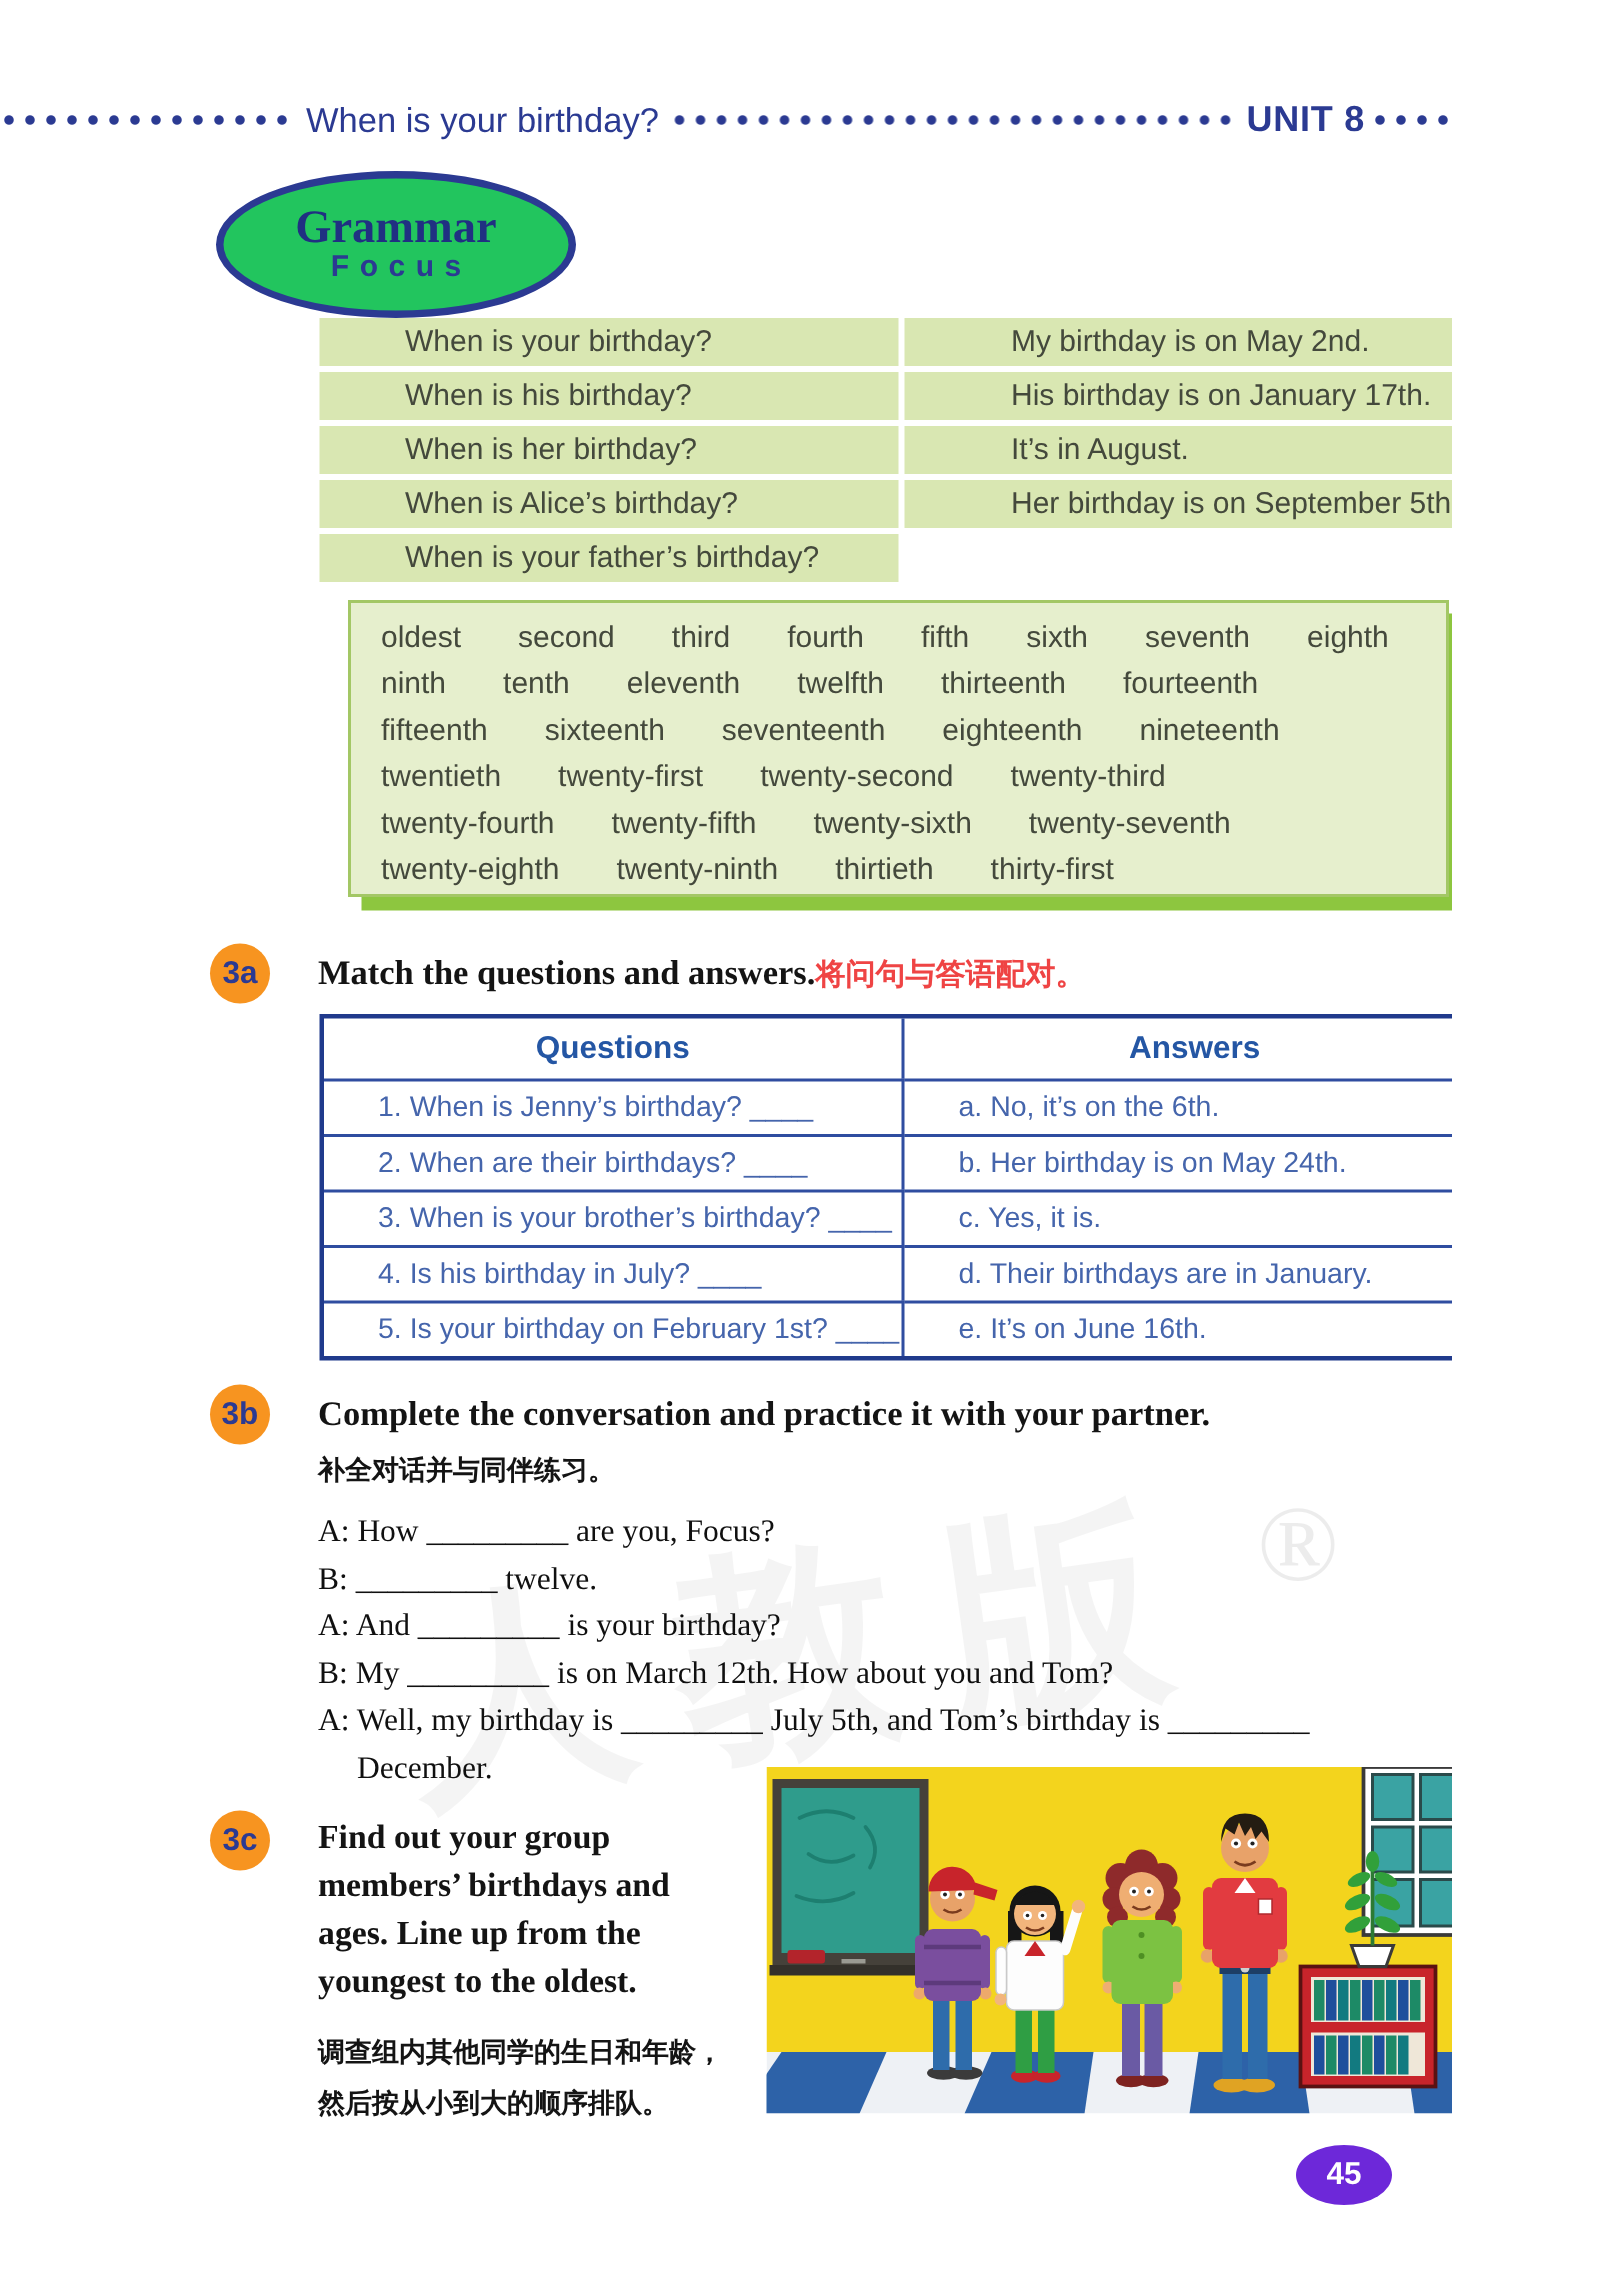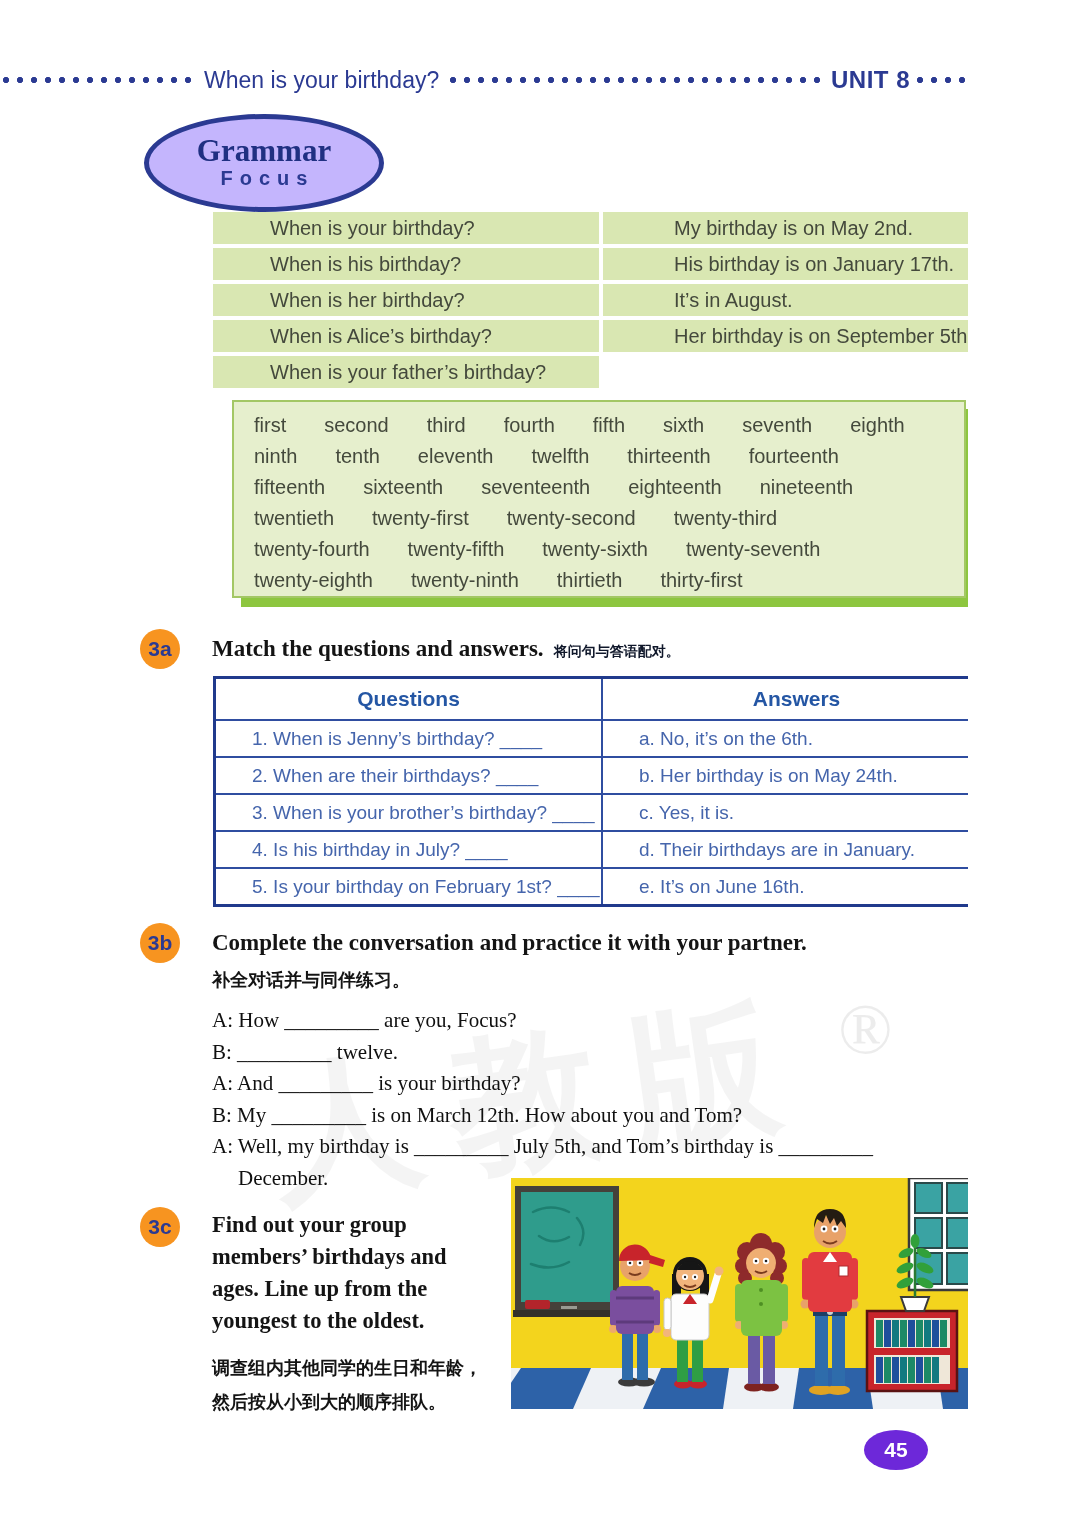--- a/index.html
+++ b/index.html
@@ -12,21 +12,21 @@
   .dots{height:12px;background-image:radial-gradient(circle at 6px 6px,#2b3a92 2.8px,transparent 3.5px);
         background-size:14px 12px;background-repeat:repeat-x;}
   .dots.seg1{width:196px;}
   .dots.seg2{flex:1;}
   .dots.seg3{width:166px;}
   .header-title{color:#2b3a92;font-size:23px;margin:0 8px;white-space:nowrap;}
   .header-unit{color:#2b3a92;font-size:24px;font-weight:bold;margin:0 4px;white-space:nowrap;letter-spacing:.5px;}
 
   
   .grammar-badge{position:absolute;left:144px;top:114px;width:230px;height:88px;
-                 background:#c4b5fd;border:5px solid #2b3a92;border-radius:50%;
+                 background:#22c55e;border:5px solid #2b3a92;border-radius:50%;
                  display:flex;flex-direction:column;align-items:center;justify-content:center;}
   .gb1{font-family:"Liberation Serif",serif;font-weight:bold;font-size:31px;color:#203082;line-height:30px;}
   .gb2{font-size:20px;font-weight:bold;letter-spacing:7px;color:#2b3a92;line-height:24px;margin-left:7px;}
 
   
   .grammar-table{position:absolute;left:213px;top:212px;width:776px;
                  display:grid;grid-template-columns:1fr 1fr;grid-auto-rows:32px;gap:4px;}
   .gcell{background:#d9e7b2;display:flex;align-items:center;font-size:20px;color:#44493c;}
   .gcell.gq{padding-left:57px;}
   .gcell.ga{padding-left:71px;}
@@ -39,21 +39,21 @@
   .ord{font-size:20px;color:#44493c;white-space:nowrap;}
 
   
   .badge{position:absolute;width:40px;height:40px;border-radius:50%;background:#f79420;
          color:#2b3a92;font-weight:bold;font-size:21px;display:flex;align-items:center;justify-content:center;}
   .b3a{left:140px;top:629px;}
   .b3b{left:140px;top:923px;}
   .b3c{left:140px;top:1207px;}
   .sec-title{position:absolute;display:flex;align-items:baseline;white-space:nowrap;}
   .sec-title .en{font-family:"Liberation Serif",serif;font-weight:bold;font-size:23px;color:#141414;}
-  .sec-title .zh{font-size:14px;font-weight:bold;color:#0f172a;margin-left:10px;}
+  .sec-title .zh{font-size:20px;font-weight:bold;color:#ef4444;}
   .t3a{left:212px;top:636px;}
   .t3b{left:212px;top:930px;}
   .sub3b{position:absolute;left:212px;top:968px;font-size:18px;font-weight:bold;color:#141414;}
 
   
   .match-table{position:absolute;left:213px;top:676px;width:774px;
                border:3px solid #203a8c;display:grid;grid-template-columns:1fr 1fr;
                grid-template-rows:40px repeat(5,37px);background:#fff;}
   .m-cell{display:flex;align-items:center;}
   .m-head{justify-content:center;font-weight:bold;font-size:21px;color:#2456a4;}
@@ -111,21 +111,21 @@
       <div class="gcell ga">His birthday is on January 17th.</div>
       <div class="gcell gq">When is her birthday?</div>
       <div class="gcell ga">It’s in August.</div>
       <div class="gcell gq">When is Alice’s birthday?</div>
       <div class="gcell ga">Her birthday is on September 5th.</div>
       <div class="gcell gq">When is your father’s birthday?</div>
     </div>
 
   <div class="ordinals-box">
       <div class="ord-row">
-        <span class="ord">first</span>
+        <span class="ord">oldest</span>
         <span class="ord">second</span>
         <span class="ord">third</span>
         <span class="ord">fourth</span>
         <span class="ord">fifth</span>
         <span class="ord">sixth</span>
         <span class="ord">seventh</span>
         <span class="ord">eighth</span>
       </div>
       <div class="ord-row">
         <span class="ord">ninth</span>

